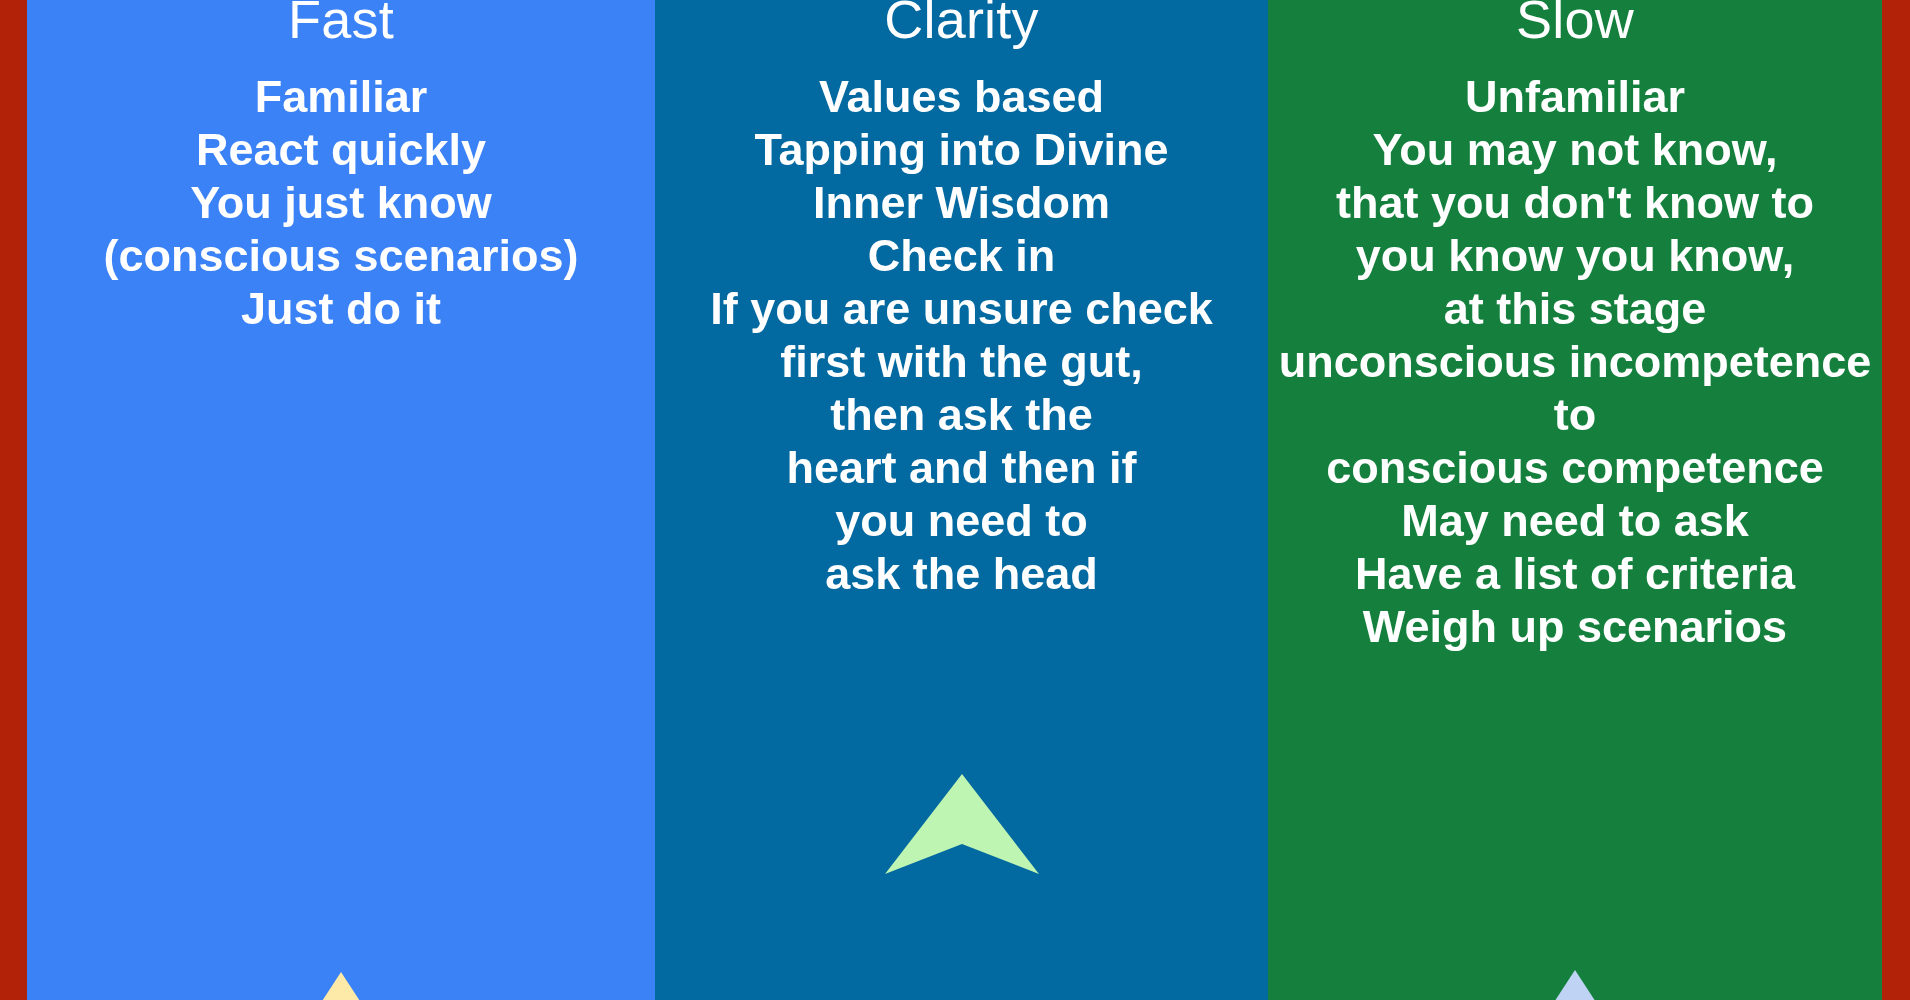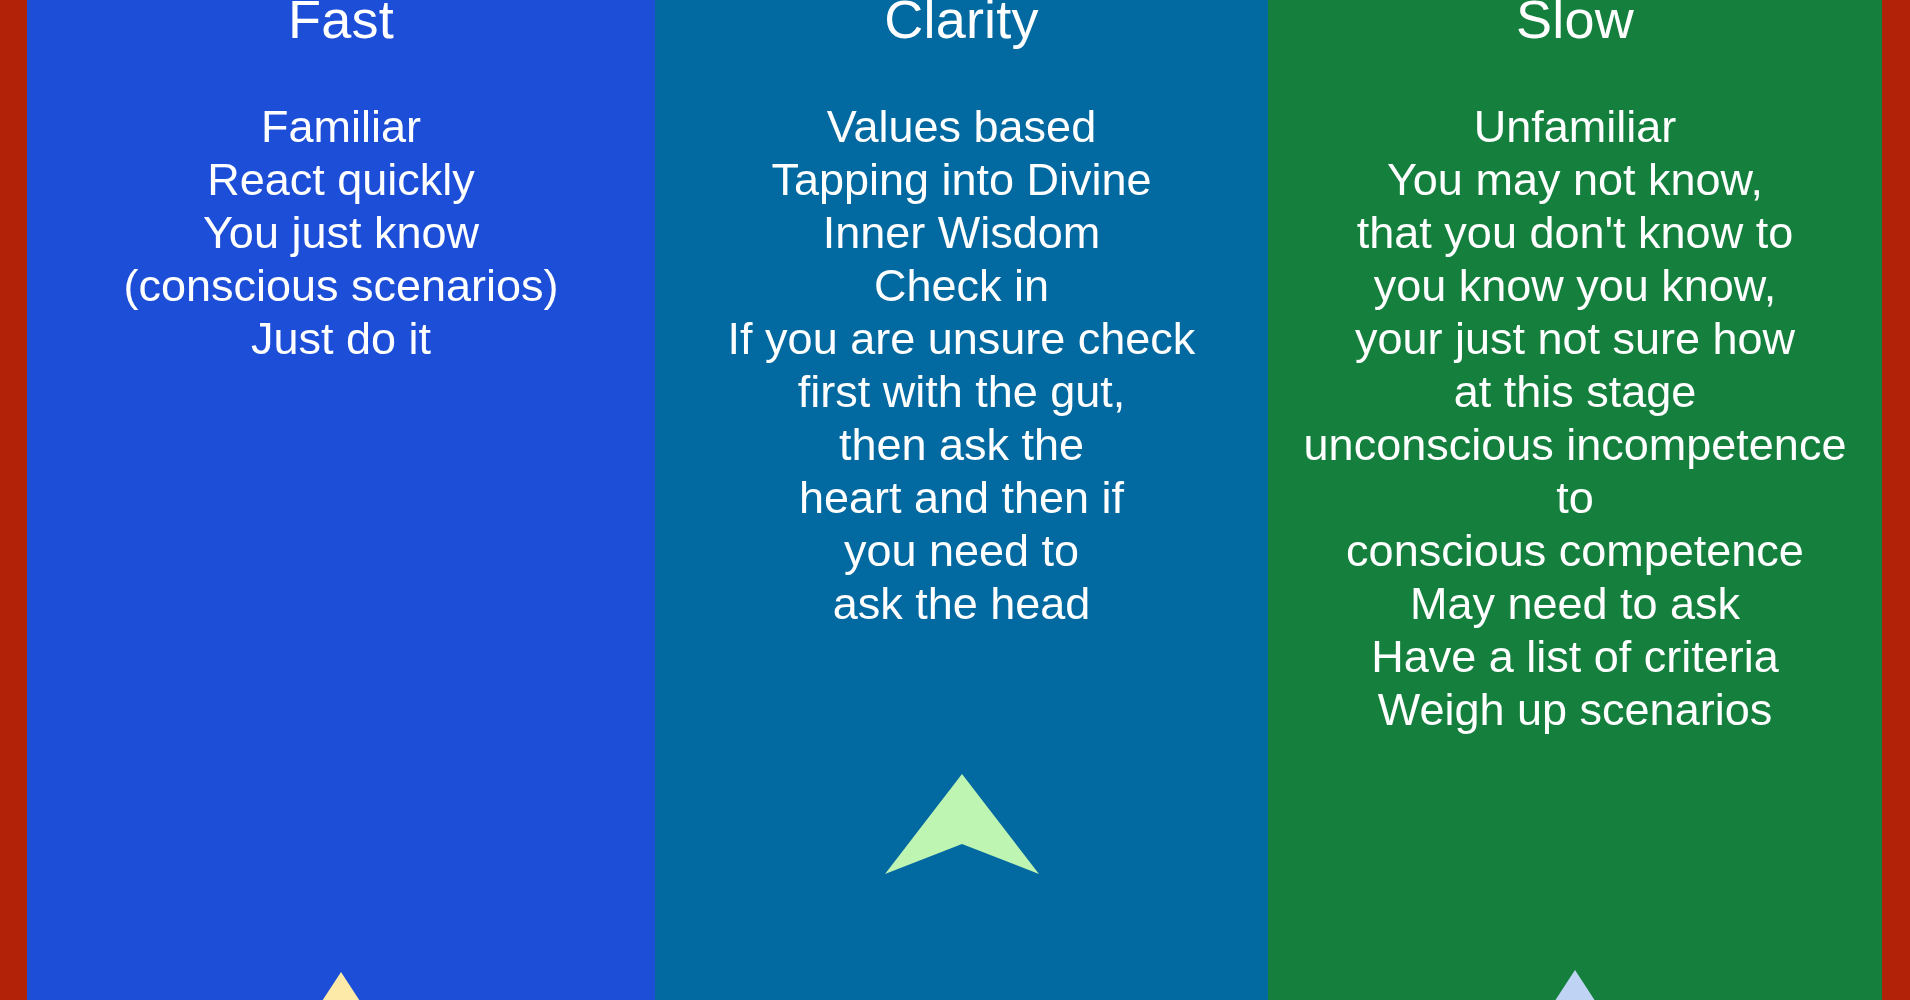--- a/index.html
+++ b/index.html
@@ -46,38 +46,38 @@
     position: relative;
     height: 1000px;
     overflow: hidden;
     display: flex;
     flex-direction: column;
     align-items: center;
     text-align: center;
     color: #ffffff;
   }
 
-  .col-fast    { width: 628px;  background: #1d4ed8; }
+  .col-fast    { width: 628px;  background: #3b82f6; }
   .col-clarity { width: 613px;  background: #0369a1; }
   .col-slow    { width: 614px;  background: #15803d; }
 
   .col-title {
     font-size: 54px;
     font-weight: 400;
     line-height: 1;
     letter-spacing: 0.2px;
     margin-top: -8px;
     white-space: nowrap;
   }
 
   .col-body {
-    margin-top: 54px;
+    margin-top: 24px;
     font-size: 45px;
     line-height: 53px;
-    font-weight: 400;
+    font-weight: 700;
     padding: 0 4px;
     width: 100%;
   }
   .col-body .ln { display: block; white-space: nowrap; }
 
   
   .arrow-wrap {
     position: absolute;
     left: 0;
     width: 100%;
@@ -140,21 +140,20 @@
       </div>
     </div>
 
     <div class="column col-slow">
       <div class="col-title">Slow</div>
       <div class="col-body">
         <span class="ln">Unfamiliar</span>
         <span class="ln">You may not know,</span>
         <span class="ln">that you don't know to</span>
         <span class="ln">you know you know,</span>
-        <span class="ln">your just not sure how</span>
         <span class="ln">at this stage</span>
         <span class="ln">unconscious incompetence</span>
         <span class="ln">to</span>
         <span class="ln">conscious competence</span>
         <span class="ln">May need to ask</span>
         <span class="ln">Have a list of criteria</span>
         <span class="ln">Weigh up scenarios</span>
       </div>
       <div class="arrow-wrap arrow-slow">
         <svg class="chev" width="150" height="120" viewBox="0 0 150 120">

